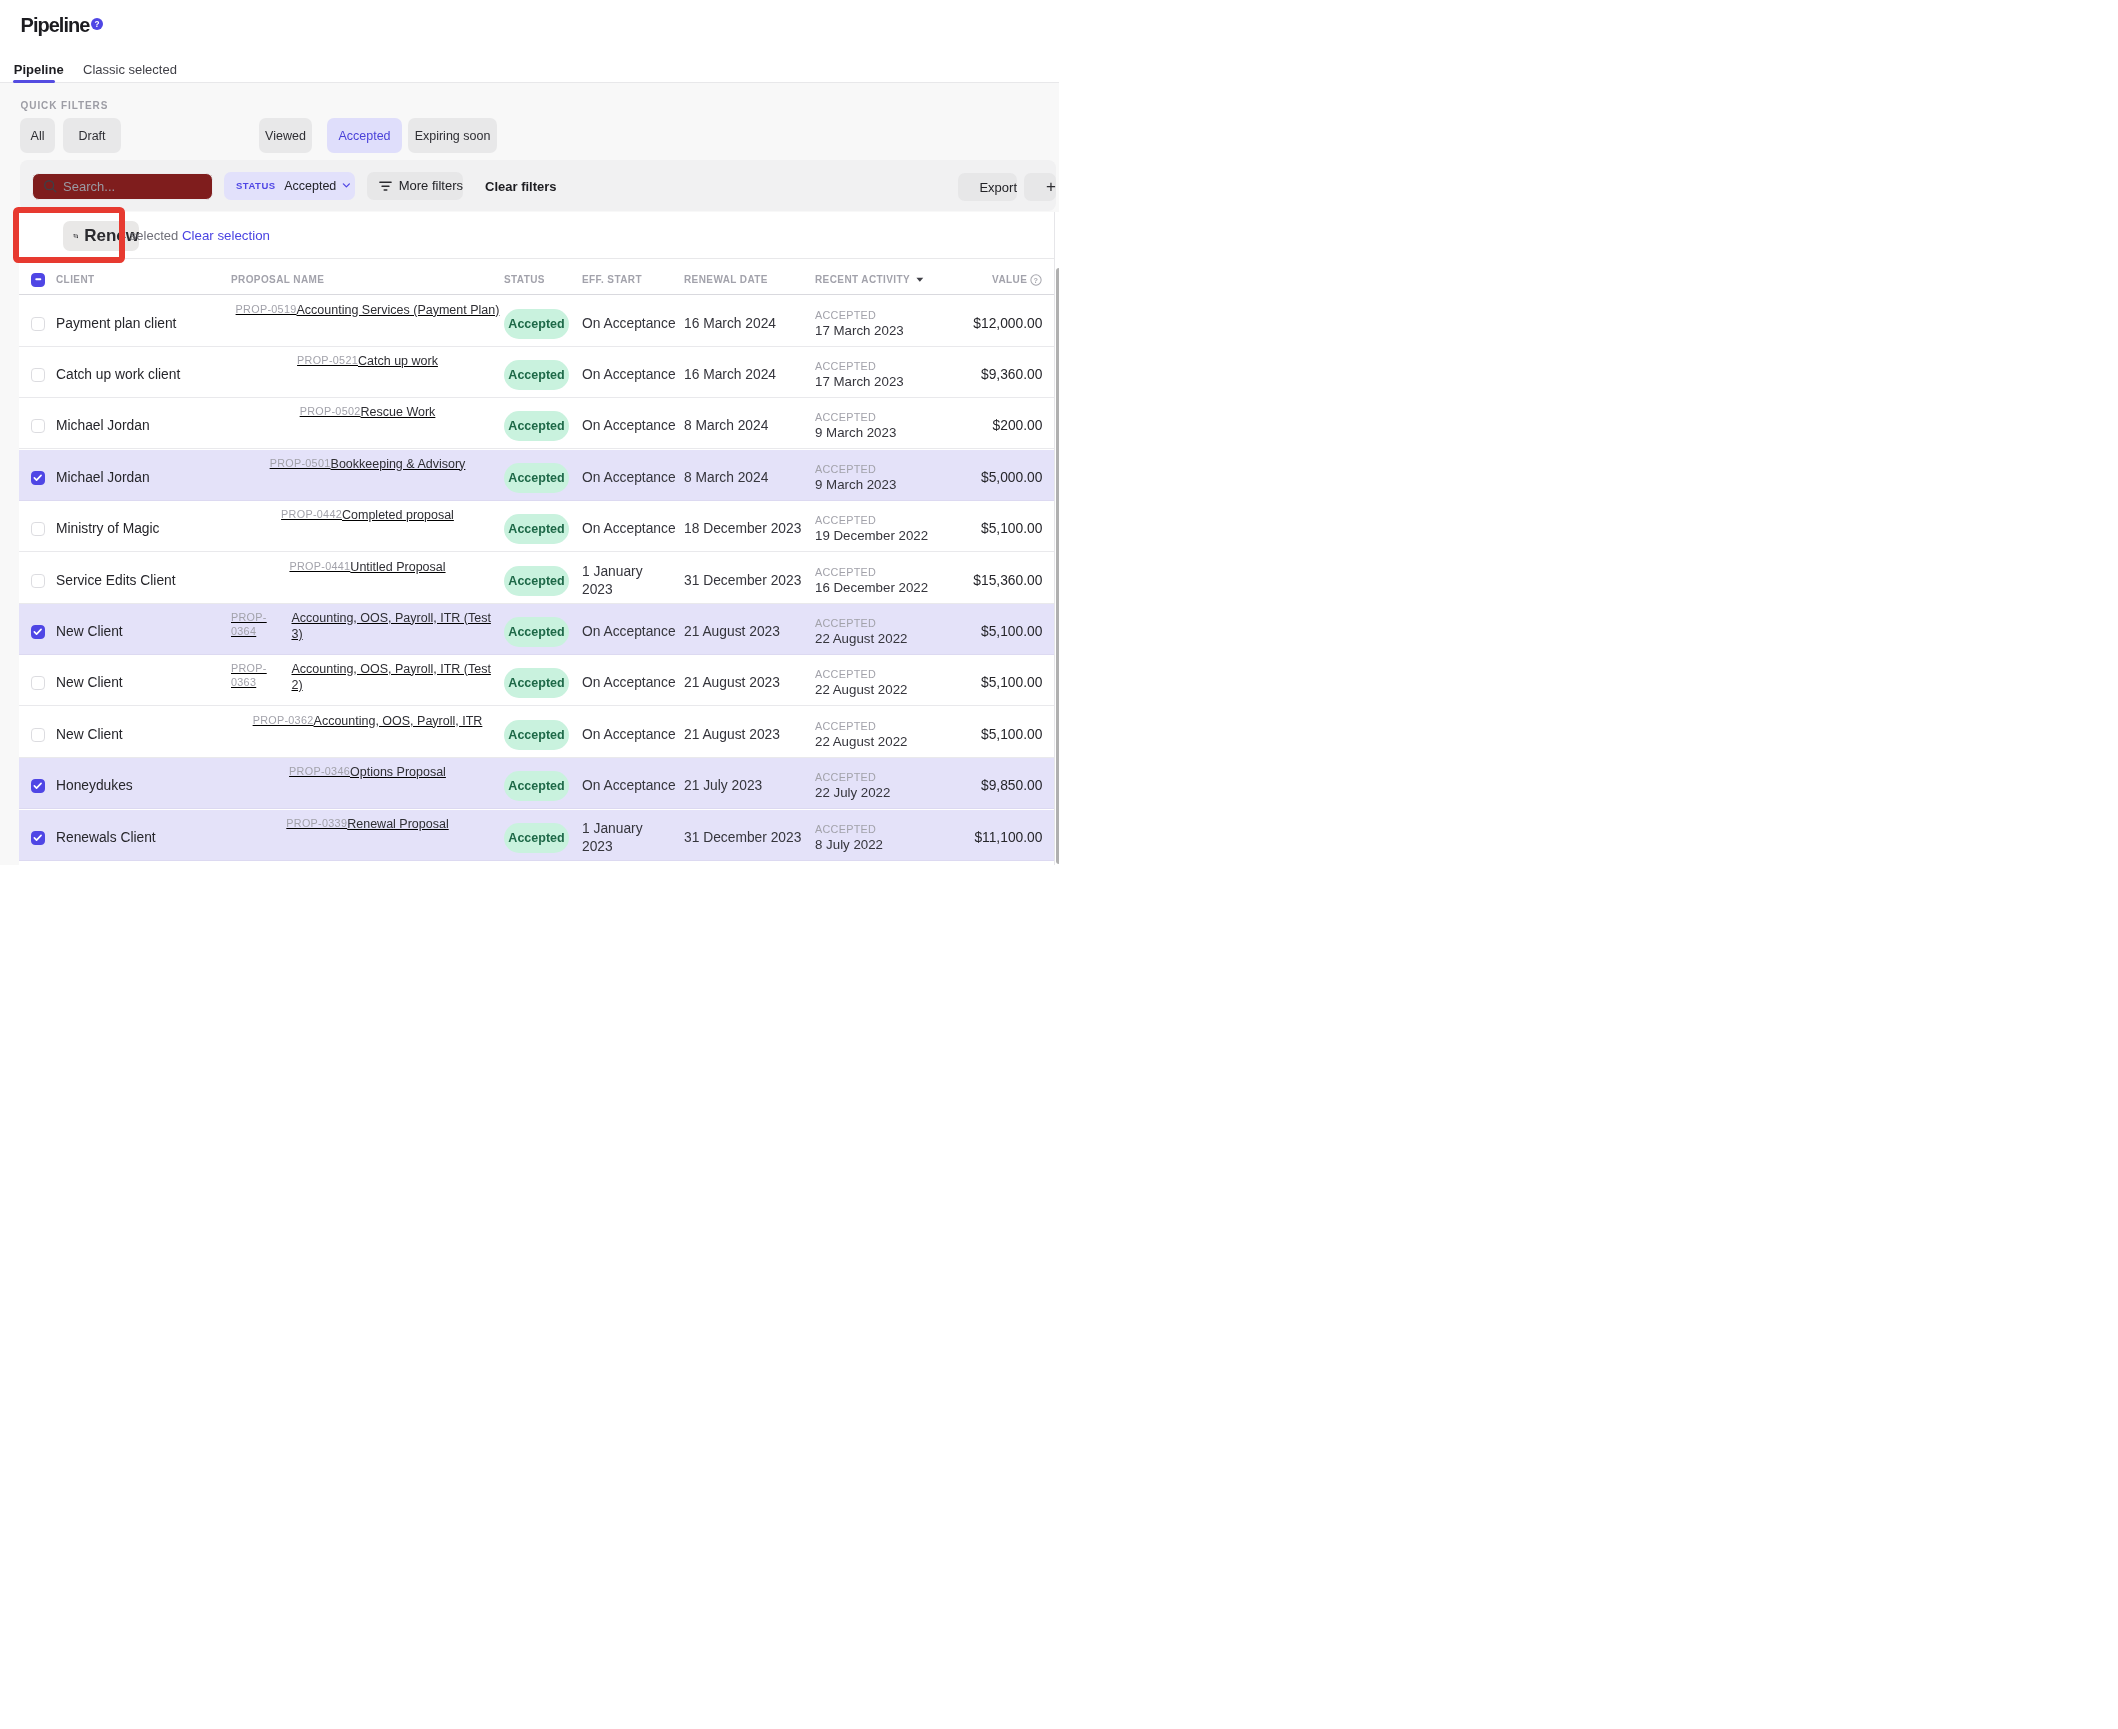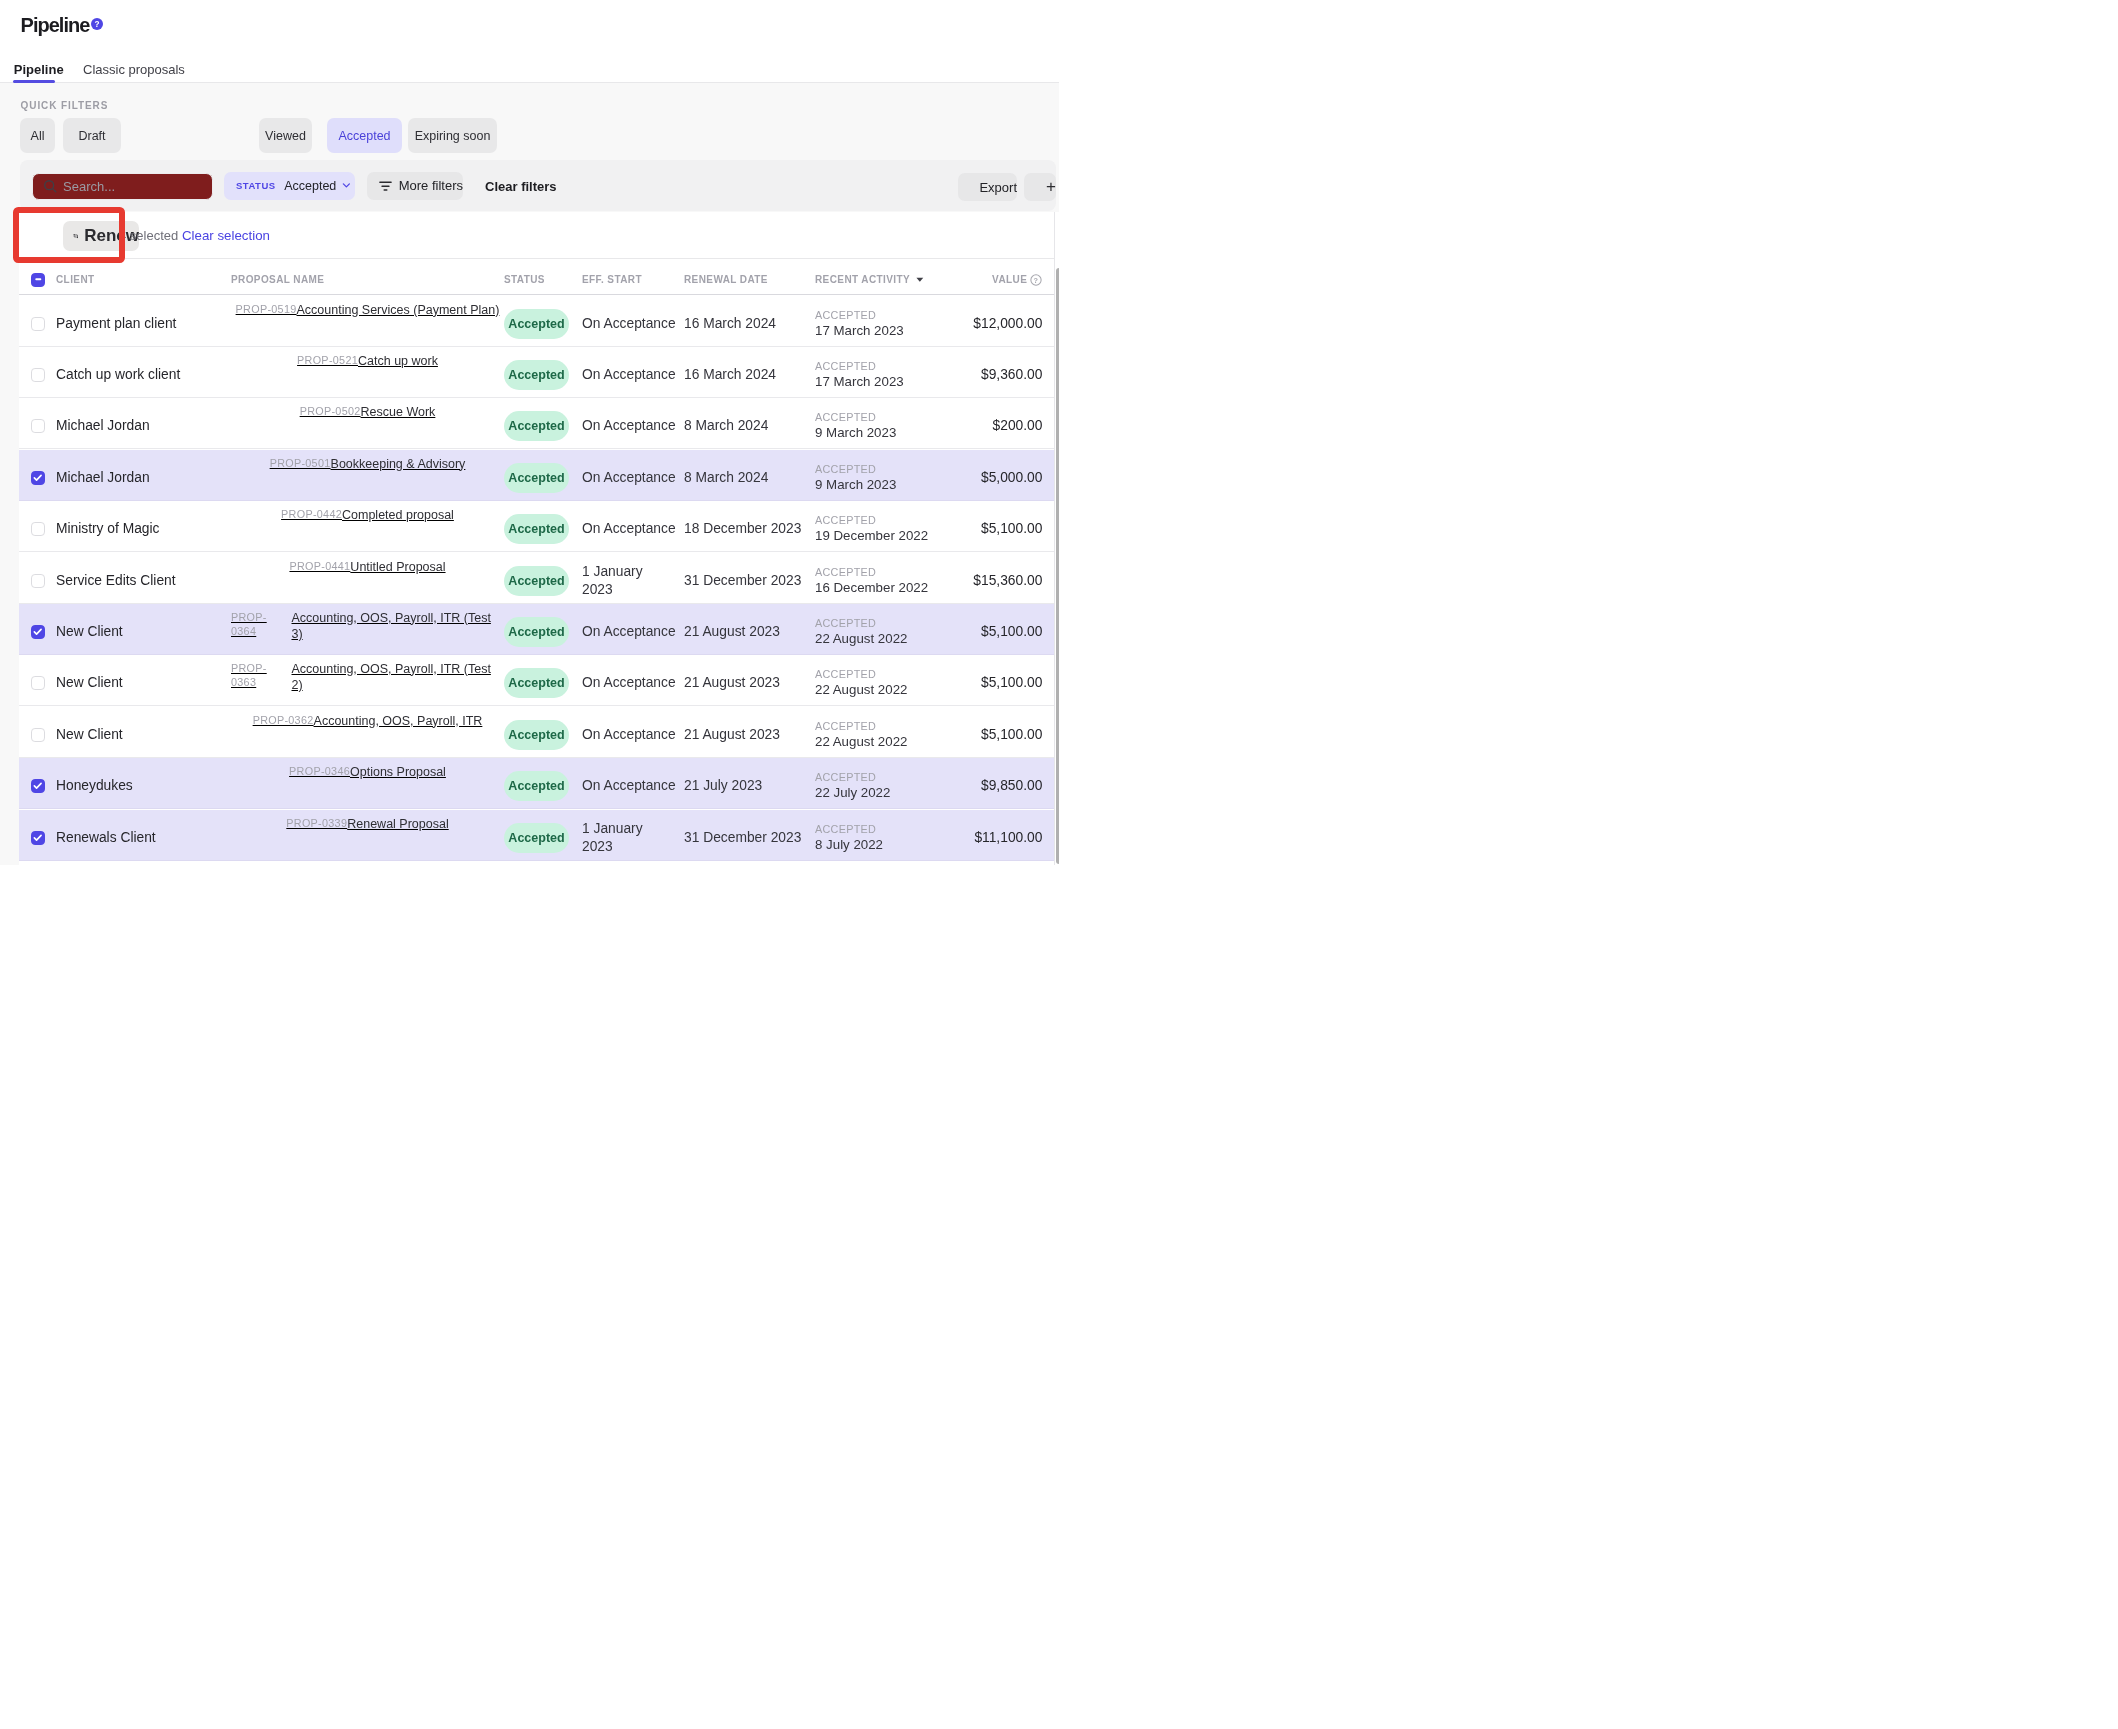--- a/index.html
+++ b/index.html
@@ -73,21 +73,21 @@
   
   .sbtrack { left:1054px; top:212px; width:5.6px; height:653px; background:#fff; border-left:0.9px solid #e6e6e9; }
   .sbthumb { left:1056px; top:268px; width:6px; height:596px; background:#b0b0b0; border-radius:3.4px; }
 </style>
 </head>
 <body>
   <div class="abs tabbar"></div>
   <div class="abs title">Pipeline</div>
   <div class="abs help-badge">?</div>
   <div class="abs tab-active">Pipeline</div>
-  <div class="abs tab-idle">Classic proposals</div>
+  <div class="abs tab-idle">Classic selected</div>
   <div class="abs tab-underline"></div>
 
   <div class="abs graybg"></div>
   <div class="abs qf-label">QUICK FILTERS</div>
   <div class="abs chip" style="left:20px; width:35px;">All</div>
   <div class="abs chip" style="left:63px; width:58px;">Draft</div>
   <div class="abs chip" style="left:119px; width:123px;margin-top:44px;">Awaiting acceptance</div>
   <div class="abs chip" style="left:259px; width:53px;">Viewed</div>
   <div class="abs chip on" style="left:327px; width:75px;">Accepted</div>
   <div class="abs chip" style="left:408px; width:89px;">Expiring soon</div>

